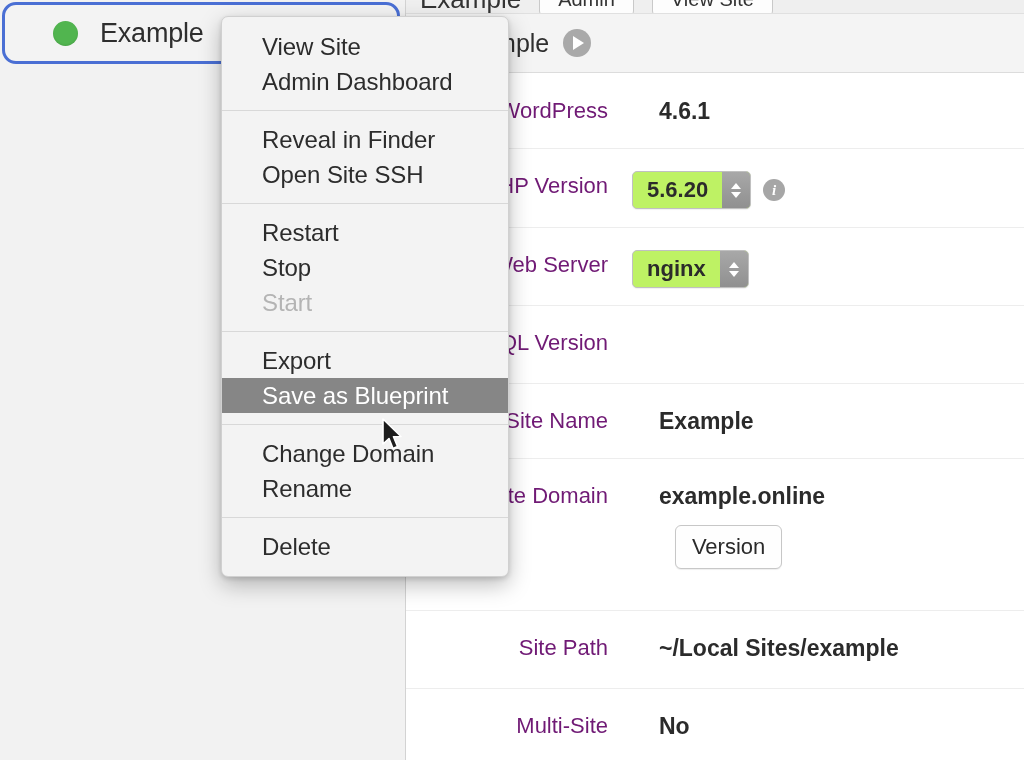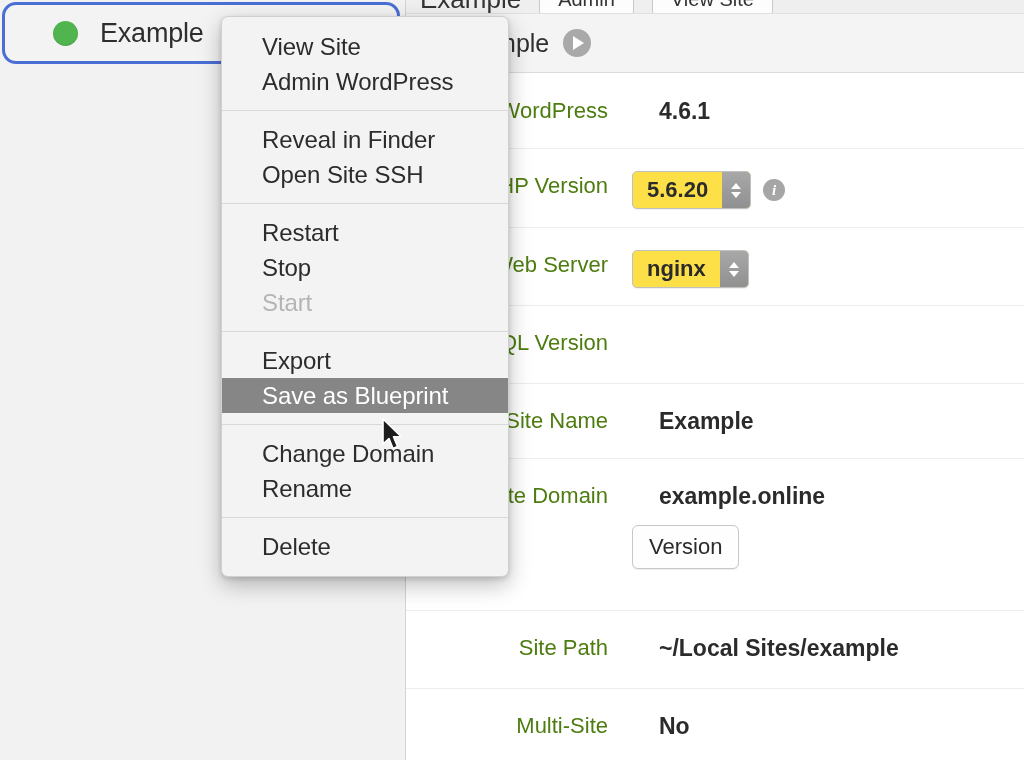--- a/index.html
+++ b/index.html
@@ -121,21 +121,21 @@
     border-bottom: 1px solid #ededed;
     background: #fff;
     padding-top: 22px;
   }
   .drow .lbl {
     width: 226px;
     flex: 0 0 226px;
     text-align: right;
     padding-right: 24px;
     font-size: 22px;
-    color: #4d7c0f;
+    color: #701a75;
     white-space: nowrap;
     line-height: 30px;
   }
   .drow .val {
     flex: 1 1 auto;
     font-size: 23px;
     color: #2b2b2b;
     font-weight: bold;
     line-height: 30px;
     display: flex; align-items: center;
@@ -143,21 +143,21 @@
     gap: 12px;
   }
   .drow .val .plain { font-weight: bold; margin-left: 27px; }
 
   
   .stepper, .selectbox {
     display: inline-flex;
     align-items: stretch;
     border: 1px solid #c0c0c0;
     border-radius: 5px;
-    background: #fde047;
+    background: #bef264;
     overflow: hidden;
     height: 38px;
     box-shadow: 0 1px 1px rgba(0,0,0,.06);
   }
   .stepper .txt, .selectbox .txt {
     padding: 0 14px;
     display: flex; align-items: center;
     font-size: 22px; font-weight: bold; color: #2b2b2b;
     white-space: nowrap;
   }
@@ -195,21 +195,21 @@
   .pill-btn {
     font-size: 22px; color: #2b2b2b;
     background: #fefefe;
     border: 1px solid #c7c7c7;
     border-radius: 6px;
     padding: 6px 16px;
     font-weight: normal;
     box-shadow: 0 1px 1px rgba(0,0,0,.07);
     white-space: nowrap;
   }
-  .val-stack { display: flex; flex-direction: column; gap: 14px; align-items: flex-start; }
+  .val-stack { display: flex; flex-direction: column; gap: 14px; align-items: center; }
 
   
   #context-menu {
     position: absolute;
     left: 221px; top: 16px;
     width: 288px;
     background: #f3f3f3;
     border: 1px solid #d0d0d0;
     border-radius: 7px;
     box-shadow: 0 8px 22px rgba(0,0,0,.26), 0 2px 5px rgba(0,0,0,.14);
@@ -335,21 +335,21 @@
           <div class="lbl">Multi-Site</div>
           <div class="val">
             <span class="plain">No</span>
           </div>
         </div>
       </div>
   </div>
 
   <div id="context-menu">
       <div class="menu-item">View Site</div>
-      <div class="menu-item">Admin WordPress</div>
+      <div class="menu-item">Admin Dashboard</div>
       <div class="menu-sep"></div>
       <div class="menu-item">Reveal in Finder</div>
       <div class="menu-item">Open Site SSH</div>
       <div class="menu-sep"></div>
       <div class="menu-item">Restart</div>
       <div class="menu-item">Stop</div>
       <div class="menu-item disabled">Start</div>
       <div class="menu-sep"></div>
       <div class="menu-item">Export</div>
       <div class="menu-item highlighted" style="background: rgb(134, 134, 134);">Save as Blueprint</div>

